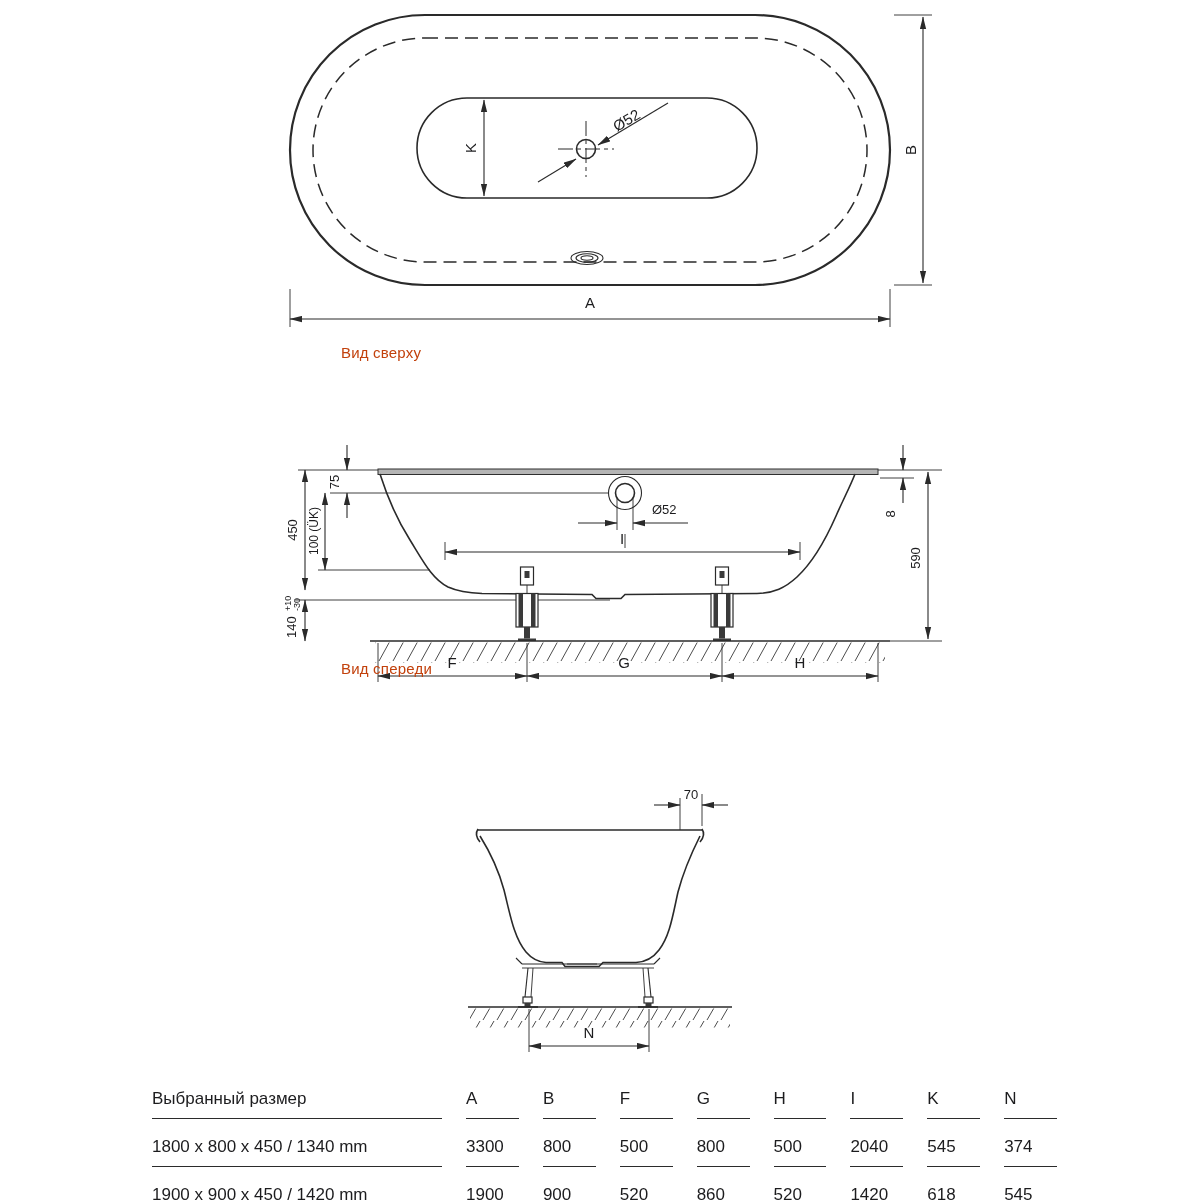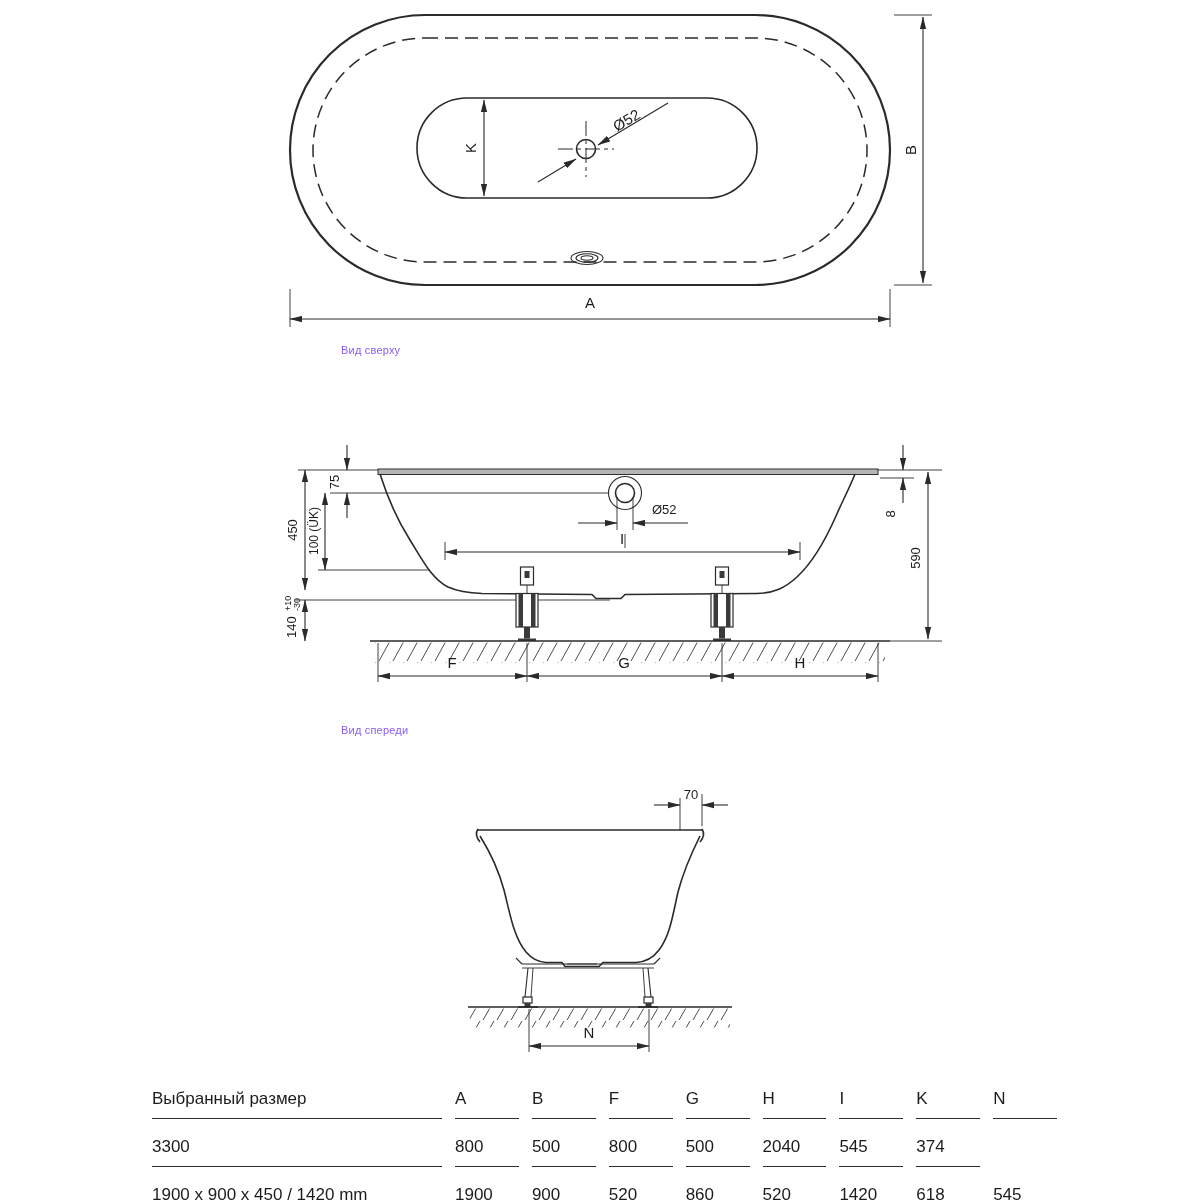--- a/index.html
+++ b/index.html
@@ -1,34 +1,34 @@
 <!DOCTYPE html>
 <html><head>
 <meta charset="utf-8">
 <style>
   html,body{margin:0;padding:0;background:#fff;}
   #page{position:relative;width:1200px;height:1200px;background:#fff;overflow:hidden;
         font-family:"Liberation Sans",sans-serif;color:#1c1c1e;}
   .abs{position:absolute;}
-  .view-label{position:absolute;font-size:11px;color:#8b5cf6;letter-spacing:.2px;}
+  .view-label{position:absolute;font-size:15px;color:#c2410c;letter-spacing:.2px;}
   
   .s  {stroke:#2a2a2a;fill:none;stroke-width:1.6;}
   .s2 {stroke:#2a2a2a;fill:none;stroke-width:2.2;}
   .d  {stroke:#2a2a2a;fill:none;stroke-width:1.5;stroke-dasharray:13 7;}
   .t  {stroke:#2a2a2a;fill:none;stroke-width:.9;}
   .dim{stroke:#2a2a2a;fill:none;stroke-width:1.1;}
   .cl {stroke:#2a2a2a;fill:none;stroke-width:1;stroke-dasharray:15 4 4 4;}
   .dk {fill:#3a3a3a;stroke:none;}
   .wf {fill:#fff;stroke:#2a2a2a;stroke-width:1.2;}
   .rim{fill:#b5b5b5;stroke:#2f2f2f;stroke-width:1;}
   svg text{fill:#1c1c1e;stroke:none;font-family:"Liberation Sans",sans-serif;}
   .fs15{font-size:15px;} .fs13{font-size:13px;} .fs12{font-size:12px;} .fs9{font-size:9px;}
   
   .dim-table{position:absolute;left:152px;top:1084px;width:905px;font-size:17px;}
-  .dim-table .tr{display:grid;grid-template-columns:290px repeat(8,1fr);column-gap:13px;}
+  .dim-table .tr{display:grid;grid-template-columns:290px repeat(8,1fr);column-gap:24px;}
   .dim-table .tr + .tr{margin-top:13px;}
   .dim-table .cell{border-bottom:1.5px solid #2b2b2b;padding:4px 0 8px 0;line-height:22px;white-space:nowrap;}
 </style>
 </head>
 <body>
 
 <div id="page">
 
   <svg class="abs" style="left:270px;top:0px;" width="680" height="340" viewBox="0 0 680 340">
     <defs>
@@ -190,21 +190,21 @@
       <line class="t" x1="598" y1="213" x2="598" y2="252"></line>
       <line class="dim" x1="98" y1="246" x2="247" y2="246" marker-start="url(#arr-f)" marker-end="url(#arr-f)"></line>
       <line class="dim" x1="247" y1="246" x2="442" y2="246" marker-start="url(#arr-f)" marker-end="url(#arr-f)"></line>
       <line class="dim" x1="442" y1="246" x2="598" y2="246" marker-start="url(#arr-f)" marker-end="url(#arr-f)"></line>
       <text class="fs15" x="172" y="238" text-anchor="middle">F</text>
       <text class="fs15" x="344" y="238" text-anchor="middle">G</text>
       <text class="fs15" x="520" y="238" text-anchor="middle">H</text>
     </g>
   </svg>
 
-  <div class="view-label" style="left:341px;top:724px;">Вид спереди</div>
+  <div class="view-label" style="left:341px;top:660px;">Вид спереди</div>
 
   <svg class="abs" style="left:440px;top:780px;" width="320" height="290" viewBox="0 0 320 290">
     <defs>
       <marker id="arr-s" viewBox="0 0 12 6" refX="11.5" refY="3" markerWidth="13" markerHeight="7" orient="auto-start-reverse" markerUnits="userSpaceOnUse">
         <path d="M0,0 L12,3 L0,6 Z" fill="#2a2a2a"></path>
       </marker>
       <pattern id="hat-s" width="14" height="20" patternUnits="userSpaceOnUse">
         <line x1="1" y1="20" x2="12" y2="1" stroke="#4c4c4c" stroke-width="1"></line>
       </pattern>
     </defs>
@@ -263,20 +263,21 @@
       <div class="cell">A</div>
       <div class="cell">B</div>
       <div class="cell">F</div>
       <div class="cell">G</div>
       <div class="cell">H</div>
       <div class="cell">I</div>
       <div class="cell">K</div>
       <div class="cell">N</div>
     </div>
     <div class="tr">
+      <div class="cell">1800 x 800 x 450 / 1340 mm</div>
       <div class="cell">3300</div>
       <div class="cell">800</div>
       <div class="cell">500</div>
       <div class="cell">800</div>
       <div class="cell">500</div>
       <div class="cell">2040</div>
       <div class="cell">545</div>
       <div class="cell">374</div>
     </div>
     <div class="tr">

